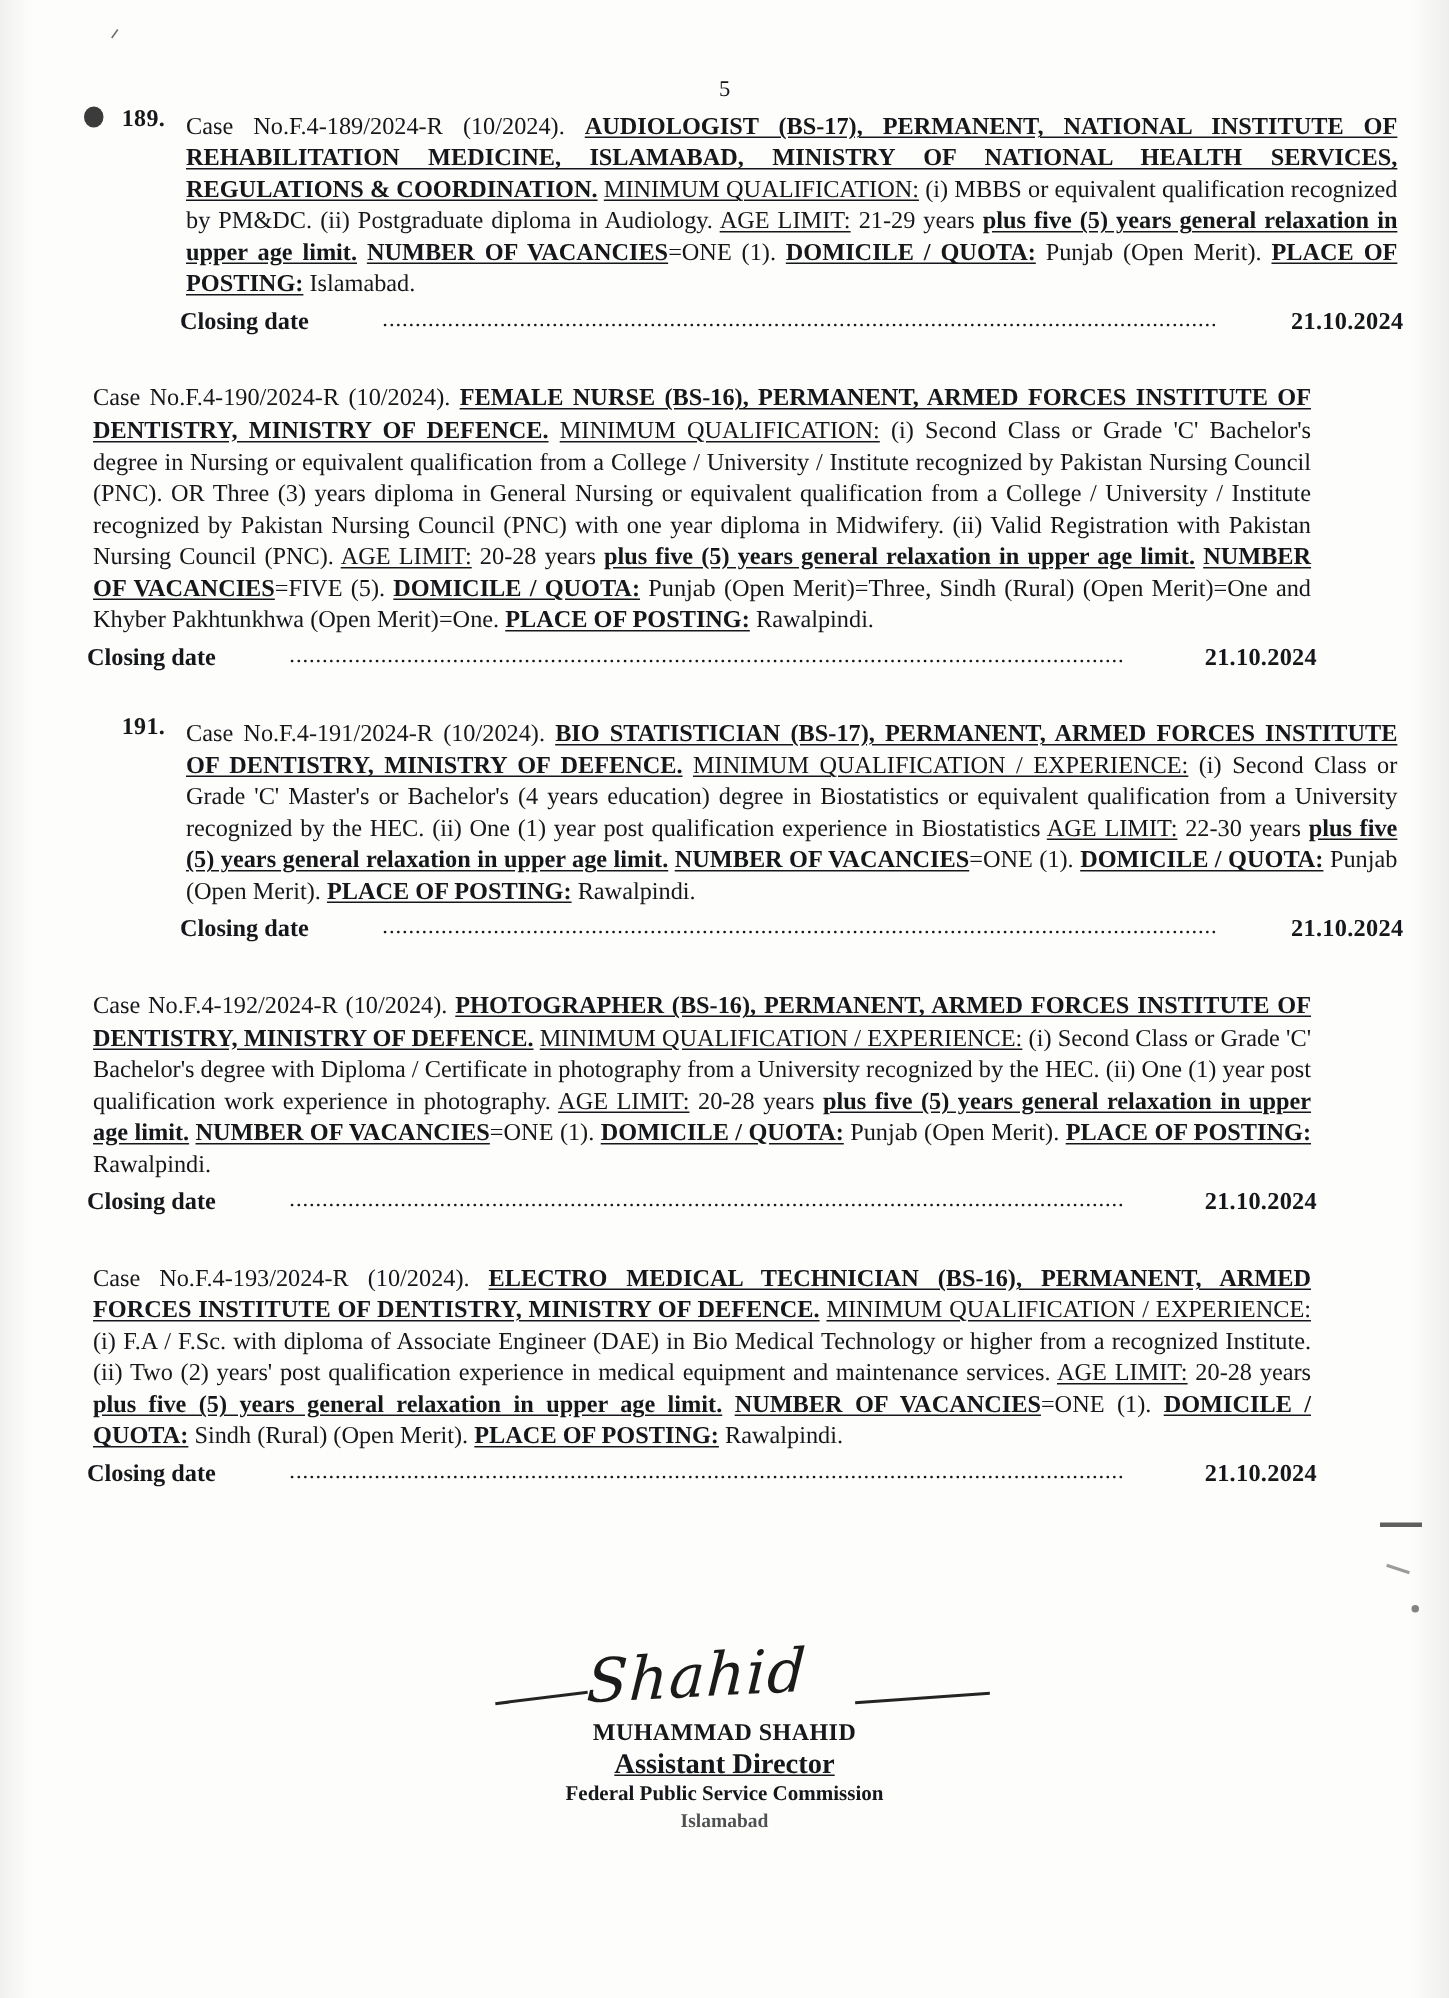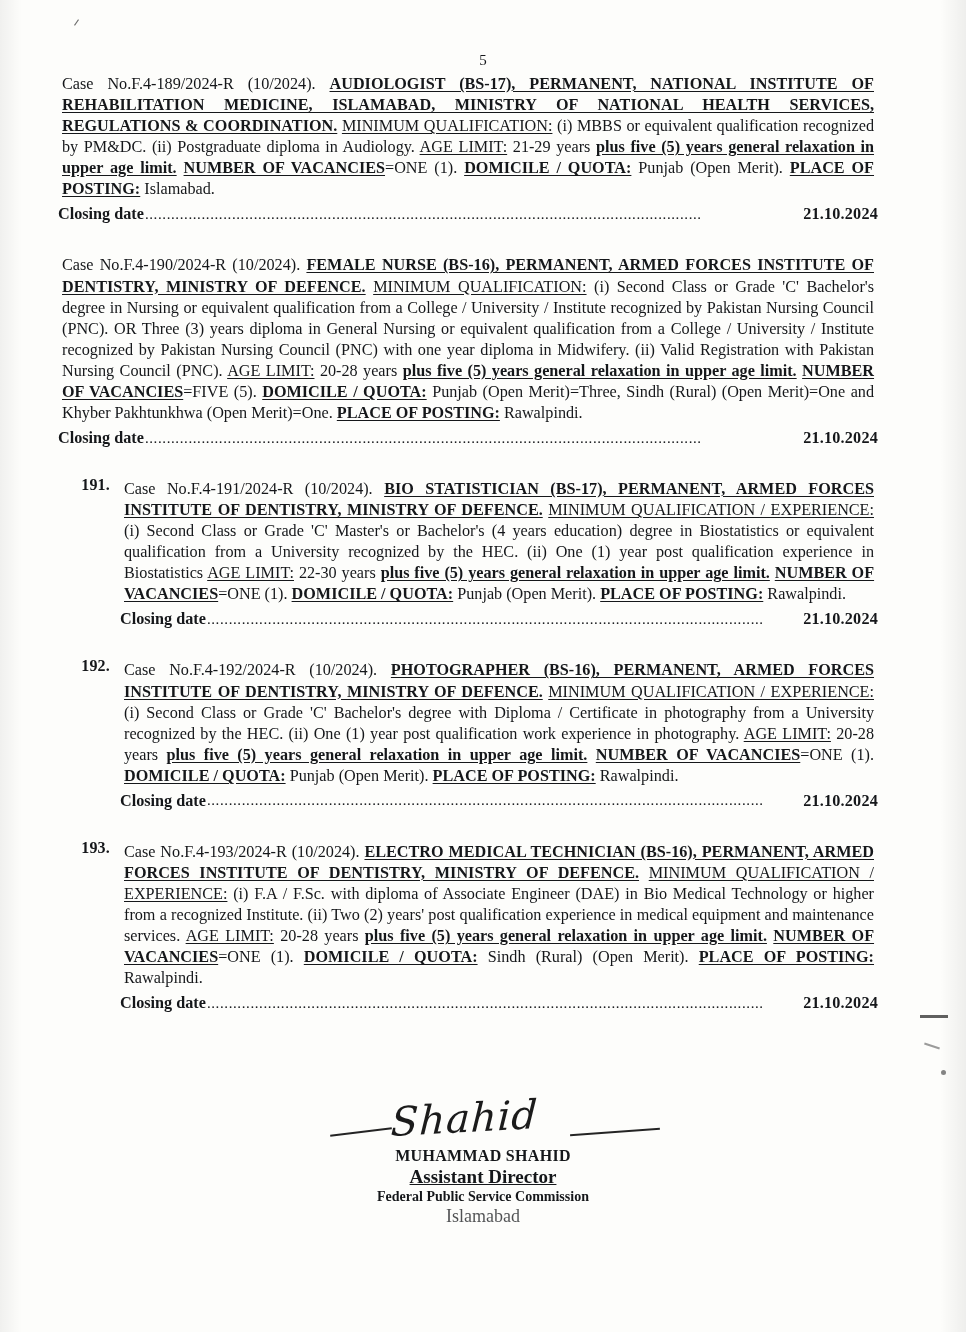--- a/index.html
+++ b/index.html
@@ -82,23 +82,24 @@
   .entry-body p { margin: 4px; font-family: Liberation Serif, serif; }
 
   b, .b { font-weight: bold; }
   u, .u { text-decoration: underline; text-underline-offset: 2px; }
   .bu { font-weight: bold; text-decoration: underline; text-underline-offset: 2px; }
 
   .closing {
     margin-top: 2px;
     font-size: 16.2px;
     display: flex;
-    align-items: flex-end;
+    align-items: center;
     font-weight: bold;
     white-space: nowrap;
+    gap: 48px;
   }
   .closing .lbl { font-weight: bold; }
   .closing .dots {
     flex: 1 1 auto;
     overflow: hidden;
     white-space: nowrap;
     font-weight: normal;
     letter-spacing: .6px;
     margin: 0 1px;
     font-size: 15px;
@@ -160,42 +161,43 @@
     font-weight: bold;
     margin-top: 1px;
     text-decoration: underline;
   }
   .sig-org {
     font-size: 14px;
     font-weight: bold;
     margin-top: 1px;
   }
   .sig-city {
-    font-size: 18px;
-    font-weight: normal;
+    font-size: 13px;
+    font-weight: bold;
     margin-top: 1px;
     opacity: .75;
   }
 </style>
 </head>
 <body>
 
 <div class="page">
   <div class="scan-edge-left"></div>
   <div class="scan-edge-right"></div>
   <div class="scan-mark mark-1"></div>
   <div class="scan-mark mark-2"></div>
   <div class="scan-mark mark-3"></div>
   <div class="scan-mark mark-4"></div>
 
   <div class="page-number">5</div>
 
   <div class="content">
 
     <div class="entry">
+      <div class="entry-num num-smudge">189.</div>
       <div class="entry-body">
         <p>
           <span>Case No.F.4-189/2024-R (10/2024).</span>
           <b class="bu">AUDIOLOGIST (BS-17), PERMANENT, NATIONAL INSTITUTE OF REHABILITATION MEDICINE, ISLAMABAD, MINISTRY OF NATIONAL HEALTH SERVICES, REGULATIONS &amp; COORDINATION.</b>
           <u>MINIMUM QUALIFICATION:</u>
           <span>(i) MBBS or equivalent qualification recognized by PM&amp;DC. (ii) Postgraduate diploma in Audiology.</span>
           <u>AGE LIMIT:</u>
           <span>21-29 years</span>
           <b class="bu">plus five (5) years general relaxation in upper age limit.</b>
           <b class="bu">NUMBER OF VACANCIES</b><span>=ONE (1).</span>
@@ -255,21 +257,20 @@
         </p>
         <div class="closing">
           <span class="lbl">Closing date</span>
           <span class="dots">................................................................................................................................</span>
           <span class="date">21.10.2024</span>
         </div>
       </div>
     </div>
 
     <div class="entry">
-      <div class="entry-num">192.</div>
       <div class="entry-body">
         <p>
           <span>Case No.F.4-192/2024-R (10/2024).</span>
           <b class="bu">PHOTOGRAPHER (BS-16), PERMANENT, ARMED FORCES INSTITUTE OF DENTISTRY, MINISTRY OF DEFENCE.</b>
           <u>MINIMUM QUALIFICATION / EXPERIENCE:</u>
           <span>(i) Second Class or Grade 'C' Bachelor's degree with Diploma / Certificate in photography from a University recognized by the HEC. (ii) One (1) year post qualification work experience in photography.</span>
           <u>AGE LIMIT:</u>
           <span>20-28 years</span>
           <b class="bu">plus five (5) years general relaxation in upper age limit.</b>
           <b class="bu">NUMBER OF VACANCIES</b><span>=ONE (1).</span>
@@ -280,21 +281,20 @@
         </p>
         <div class="closing">
           <span class="lbl">Closing date</span>
           <span class="dots">................................................................................................................................</span>
           <span class="date">21.10.2024</span>
         </div>
       </div>
     </div>
 
     <div class="entry">
-      <div class="entry-num">193.</div>
       <div class="entry-body">
         <p>
           <span>Case No.F.4-193/2024-R (10/2024).</span>
           <b class="bu">ELECTRO MEDICAL TECHNICIAN (BS-16), PERMANENT, ARMED FORCES INSTITUTE OF DENTISTRY, MINISTRY OF DEFENCE.</b>
           <u>MINIMUM QUALIFICATION / EXPERIENCE:</u>
           <span>(i) F.A / F.Sc. with diploma of Associate Engineer (DAE) in Bio Medical Technology or higher from a recognized Institute. (ii) Two (2) years' post qualification experience in medical equipment and maintenance services.</span>
           <u>AGE LIMIT:</u>
           <span>20-28 years</span>
           <b class="bu">plus five (5) years general relaxation in upper age limit.</b>
           <b class="bu">NUMBER OF VACANCIES</b><span>=ONE (1).</span>

